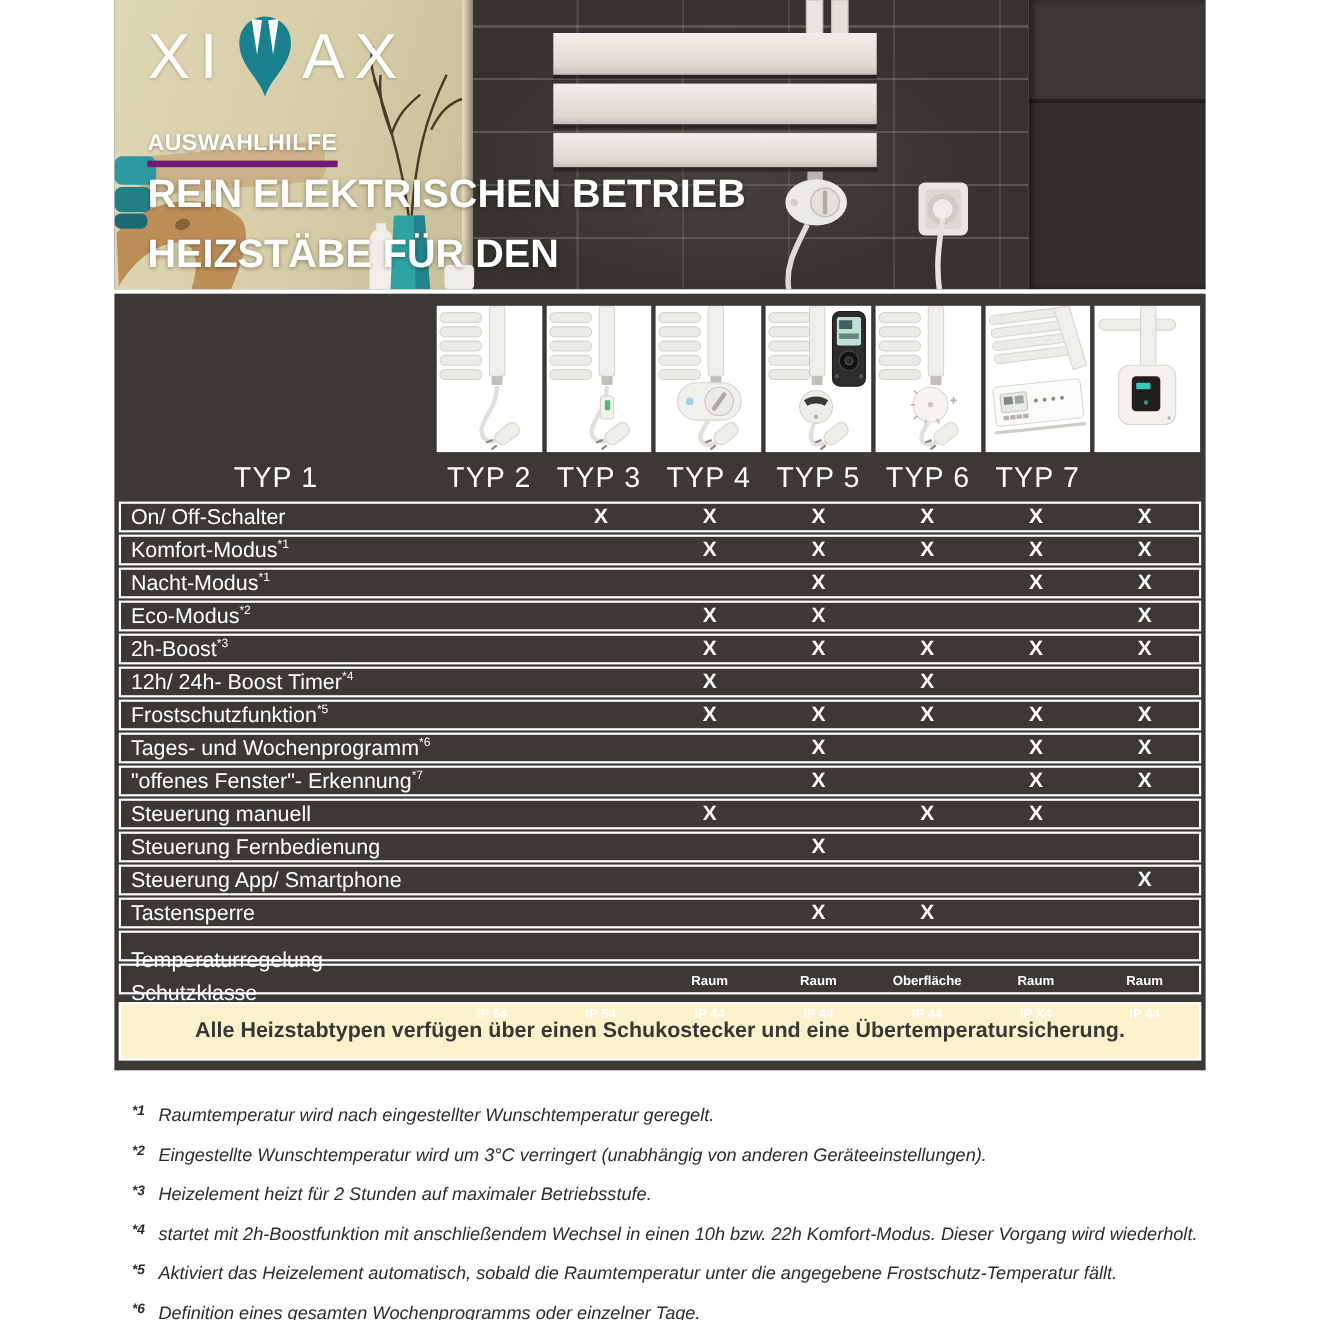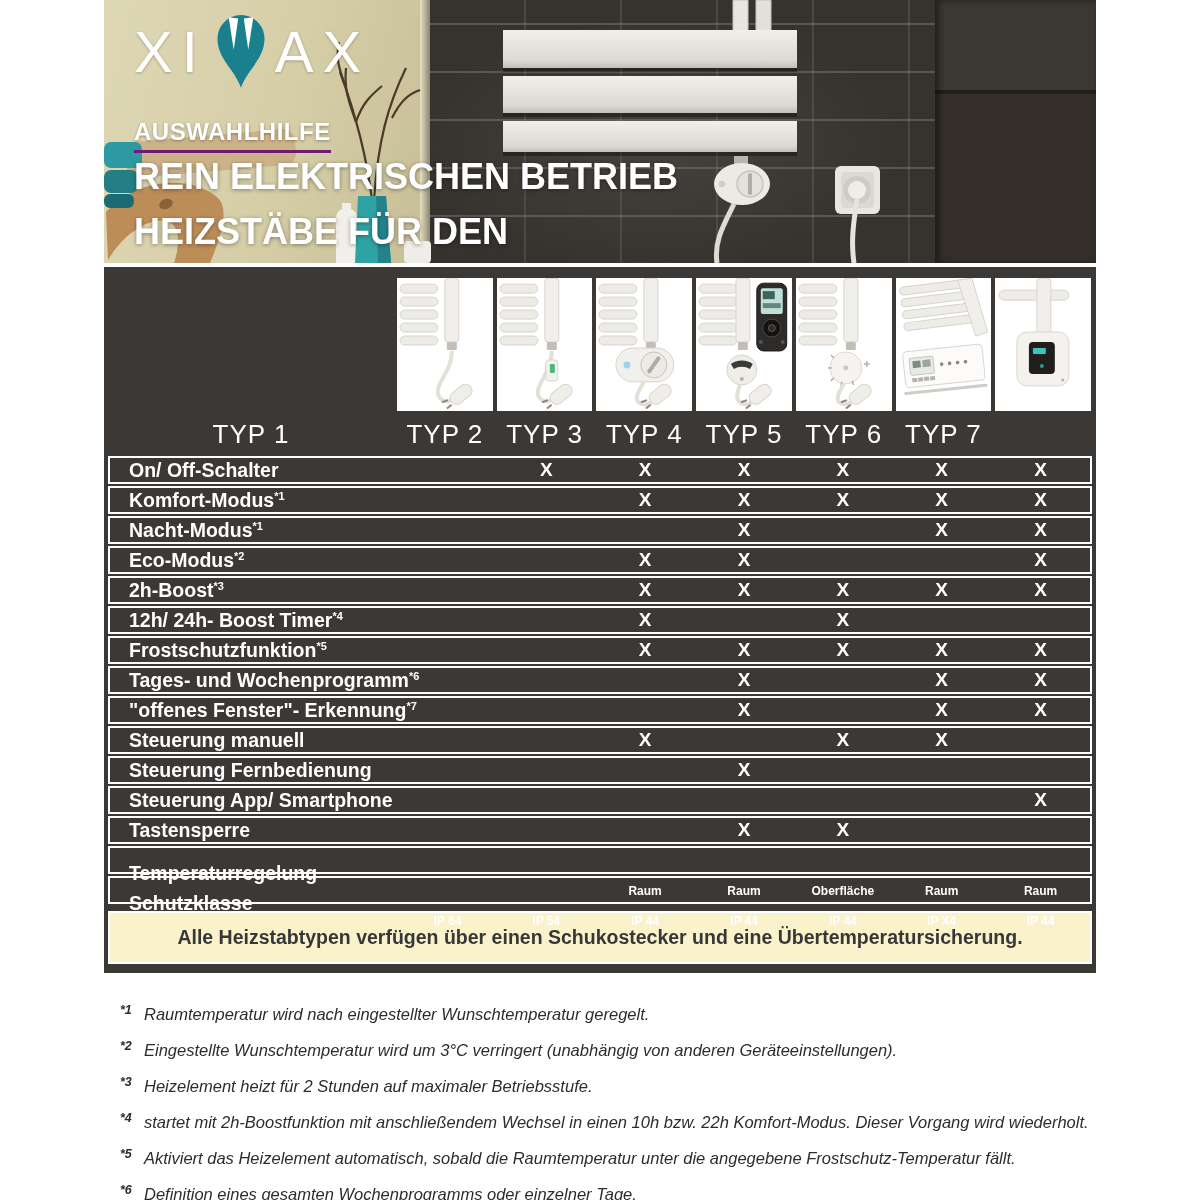--- a/index.html
+++ b/index.html
@@ -27,37 +27,37 @@
   .cabinet { position:absolute; right:0; top:0; bottom:0; width:161px;
     background:linear-gradient(180deg,#3b3733 0 90px,#221e1a 90px 94px,#342f2a 94px 100%);
     box-shadow:inset 4px 0 6px rgba(0,0,0,.45);
   }
   .hero-art { position:absolute; left:0; top:0; }
   .hero-text { position:absolute; left:30px; top:14px; color:#fff; }
   .logo-row { display:flex; align-items:flex-start; height:86px; }
   .logo-letters { font-size:58px; font-weight:400; letter-spacing:9px; color:#fff;
     line-height:58px; padding-top:9px; text-shadow:0 1px 3px rgba(0,0,0,.25); }
   .logo-pin { margin:0 6px; }
-  .kicker { display:inline-block; margin-top:18px; font-size:24px; font-weight:bold;
-    letter-spacing:.5px; padding-bottom:4px; border-bottom:3px solid #701a75;
+  .kicker { display:inline-block; margin-top:18px; font-size:21px; font-weight:bold;
+    letter-spacing:.5px; padding-bottom:4px; border-bottom:6px solid #701a75;
     text-shadow:0 1px 3px rgba(0,0,0,.35); }
   .title { font-size:36px; font-weight:bold; line-height:47px; margin-top:8px;
     text-shadow:0 1px 4px rgba(0,0,0,.4); }
 
   
   .table-wrap { margin-top:4px; background:#3b3836; padding:0 3px 9px 3px; }
   .thead { display:grid; grid-template-columns:288px repeat(7,1fr); padding-top:11px; }
   .pbox { height:133px; margin:0 2px; background:#fff; overflow:hidden; }
   .pbox svg { display:block; width:100%; height:100%; }
   .tlabel { grid-row:2; text-align:center; color:#fff; font-weight:normal;
     font-size:26px; letter-spacing:1px; padding:8px 0 6px 0; }
   .tcol { display:contents; }
   .frow { display:grid; grid-template-columns:288px repeat(7,1fr); align-items:center;
     height:24px; border:2px solid #fff; background:#3b3836; margin:0 1px 2px 1px; }
-  .flabel { color:#fff; font-size:19.5px; padding-left:19px; white-space:nowrap;font-weight:bold; }
+  .flabel { color:#fff; font-size:19.5px; padding-left:9px; white-space:nowrap; }
   .flabel sup { font-size:11px; }
   .fcell { text-align:center; color:#fff; font-weight:bold; font-size:19px; }
   .fcell.text { font-size:12px;margin-top:36px; }
   .banner { margin:7px 1px 0 1px; border:2px solid #fff; background:#faf2cb;
     color:#373737; text-align:center; font-weight:bold; font-size:19.5px;
     padding:13px 17px; }
 
   
   .footnotes { margin:30px 0 0 16px; color:#2c2c2c; font-style:italic; font-size:16.5px; }
   .fn { display:flex; margin-bottom:14px; line-height:22px; }

